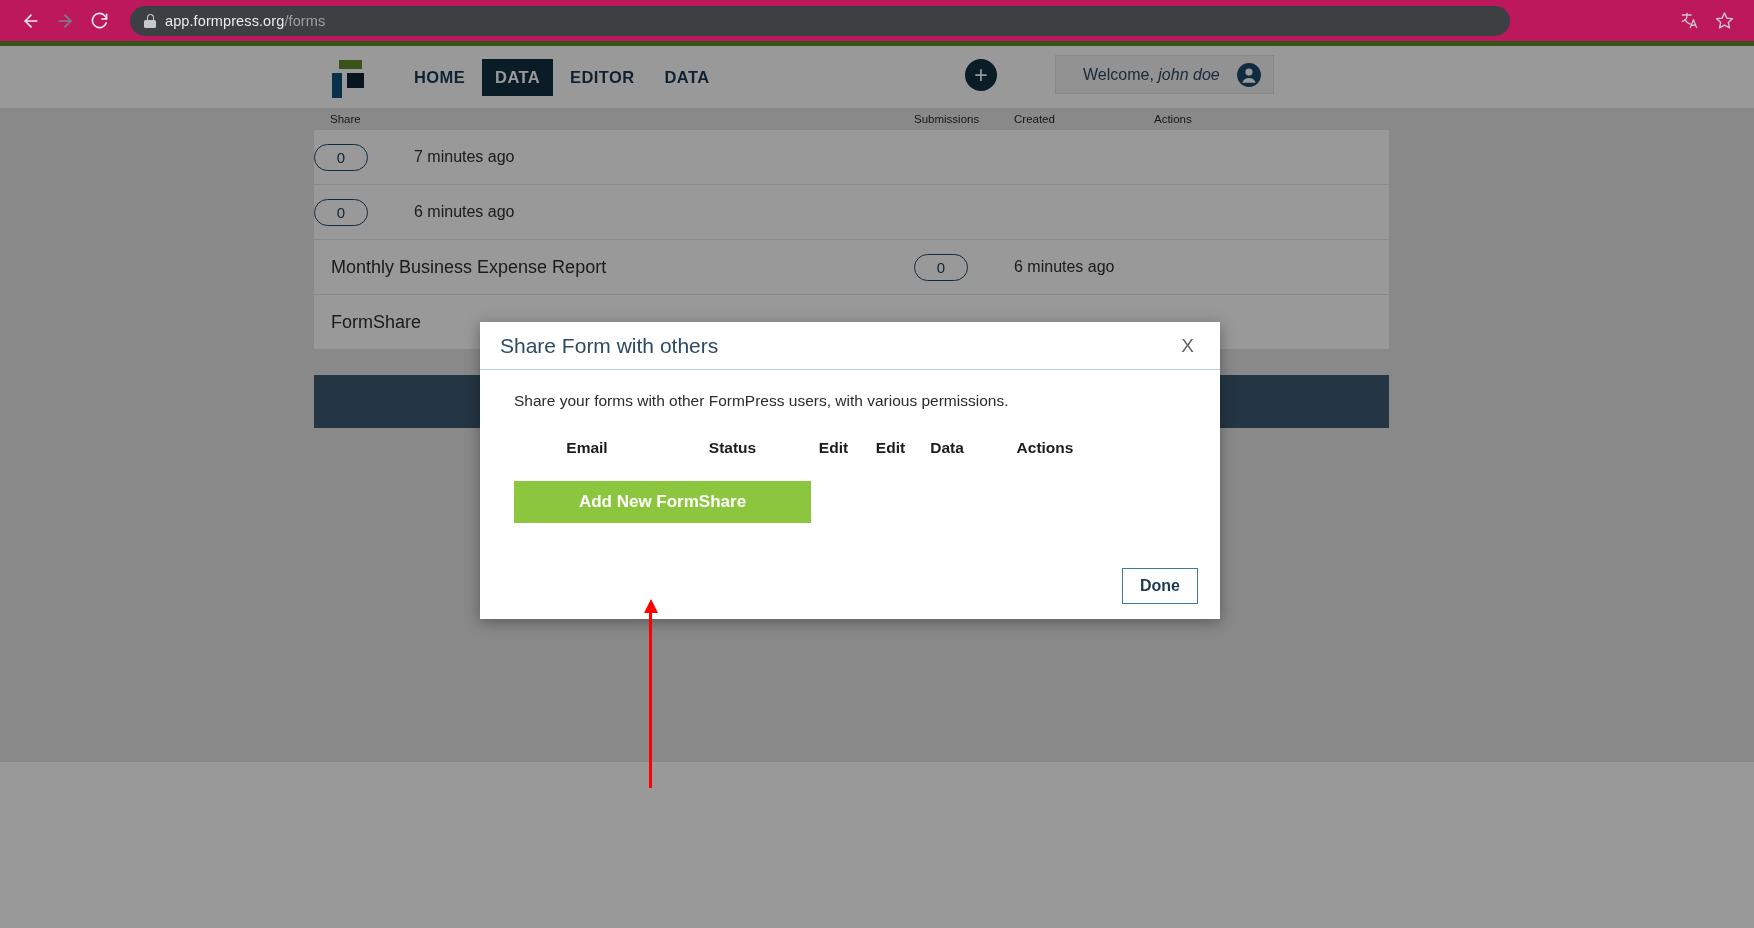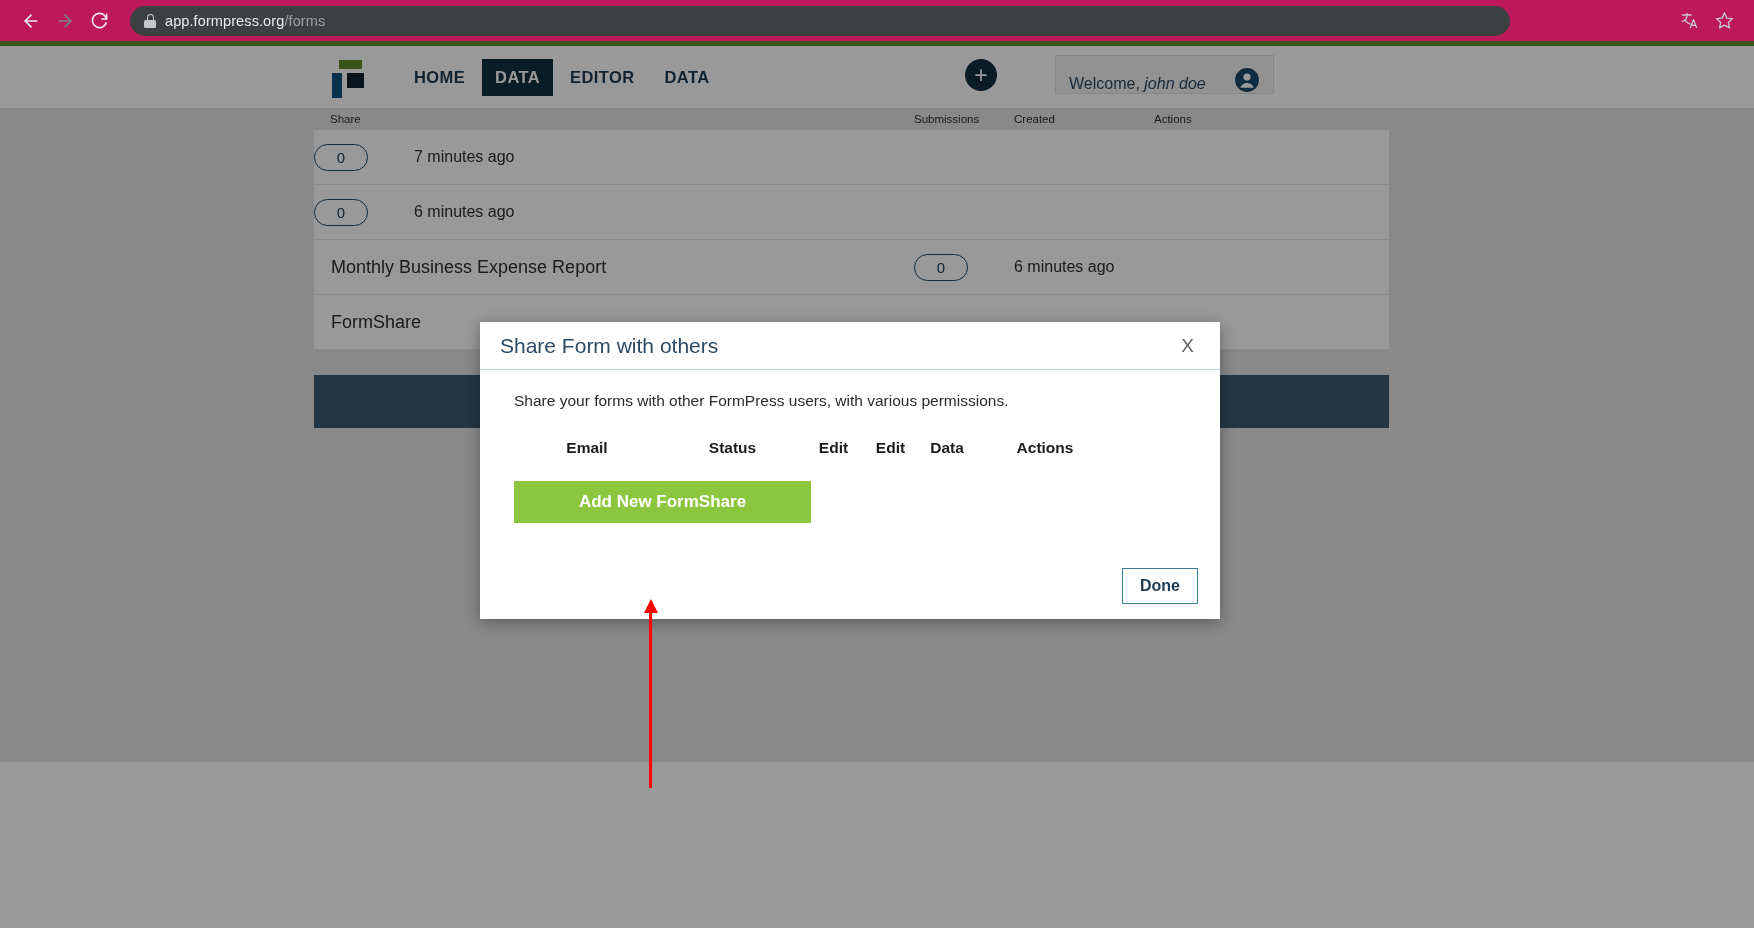--- a/index.html
+++ b/index.html
@@ -64,21 +64,21 @@
   .nav a.active { background: #12303f; color: #ffffff; }
 
   .plus-btn {
     position: absolute; left: 965px; top: 13px; width: 32px; height: 32px; border-radius: 50%;
     background: #12303f; color: #ffffff; display: flex; align-items: center; justify-content: center;
     font-size: 23px; line-height: 1; font-weight: 400;
   }
   .welcome {
     position: absolute; left: 1055px; top: 9px; width: 219px; height: 39px;
     background: #f3f3f3; border: 1px solid #e2e2e2;
-    display: flex; align-items: flex-end; padding: 0 13px; gap: 16px;
+    display: flex; align-items: center; padding: 0 27px; gap: 16px;
   }
   .welcome .txt { font-size: 16px; color: #2c4a63; white-space: nowrap; }
   .welcome .txt i { font-style: italic; }
   .avatar { margin-left: auto; color: #1b4a6b; display: flex; align-items: center; }
 
   
   .table-head {
     position: absolute; top: 67px; left: 314px; width: 1075px; height: 22px;
     display: flex; align-items: center; font-size: 11.5px; color: #2b2b2b;
   }

